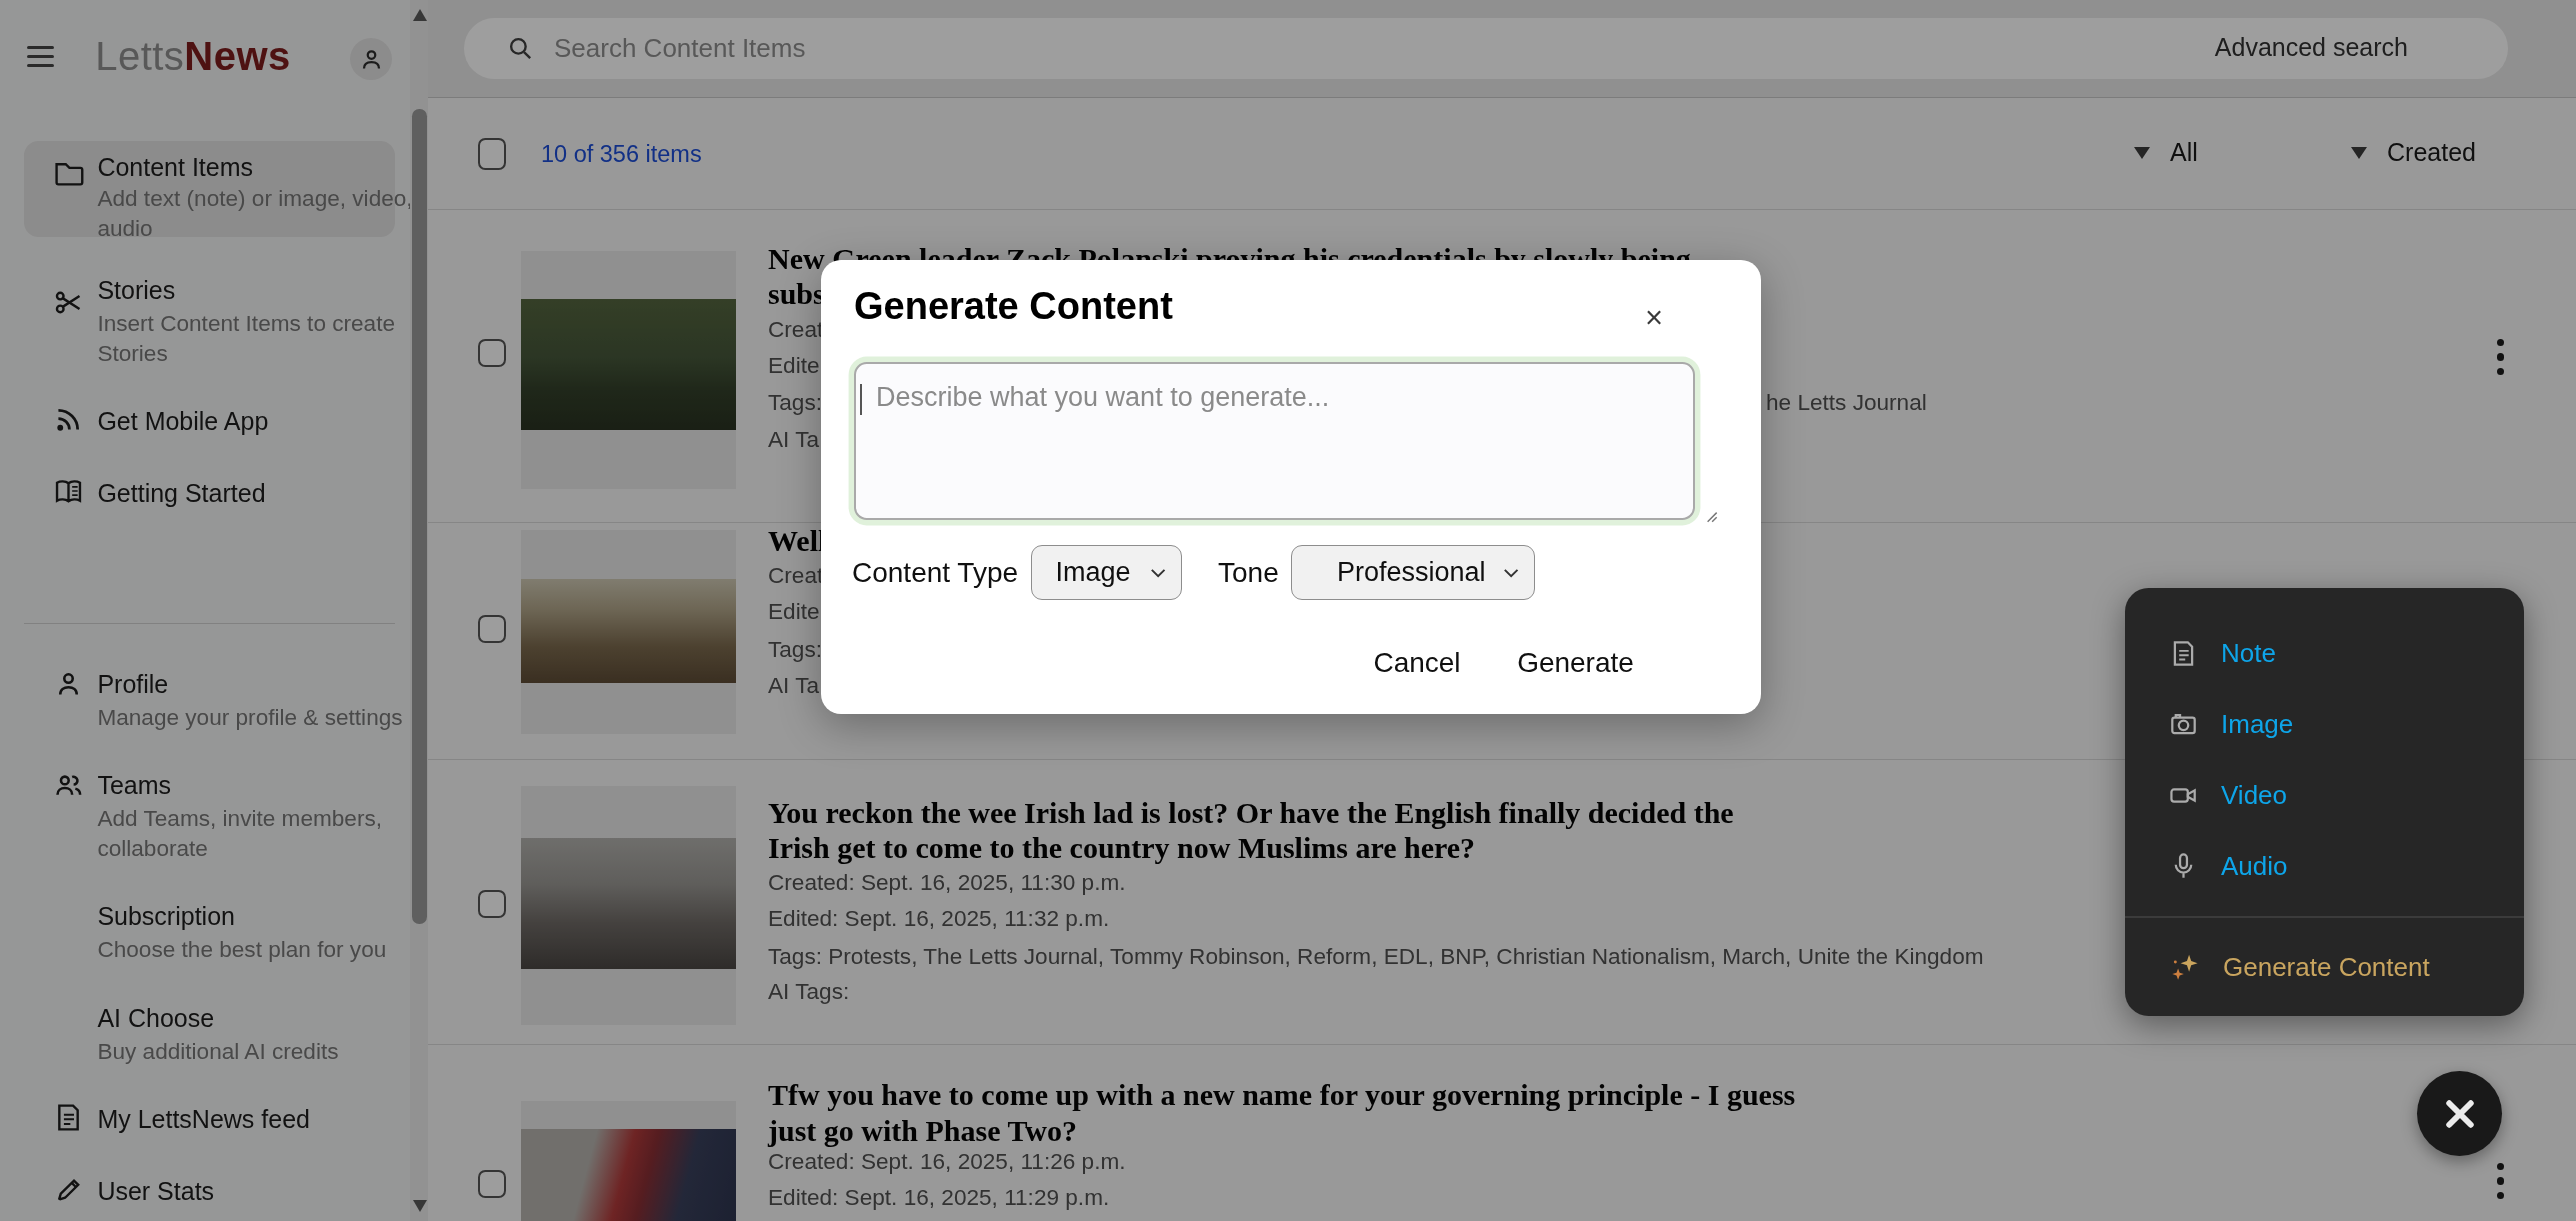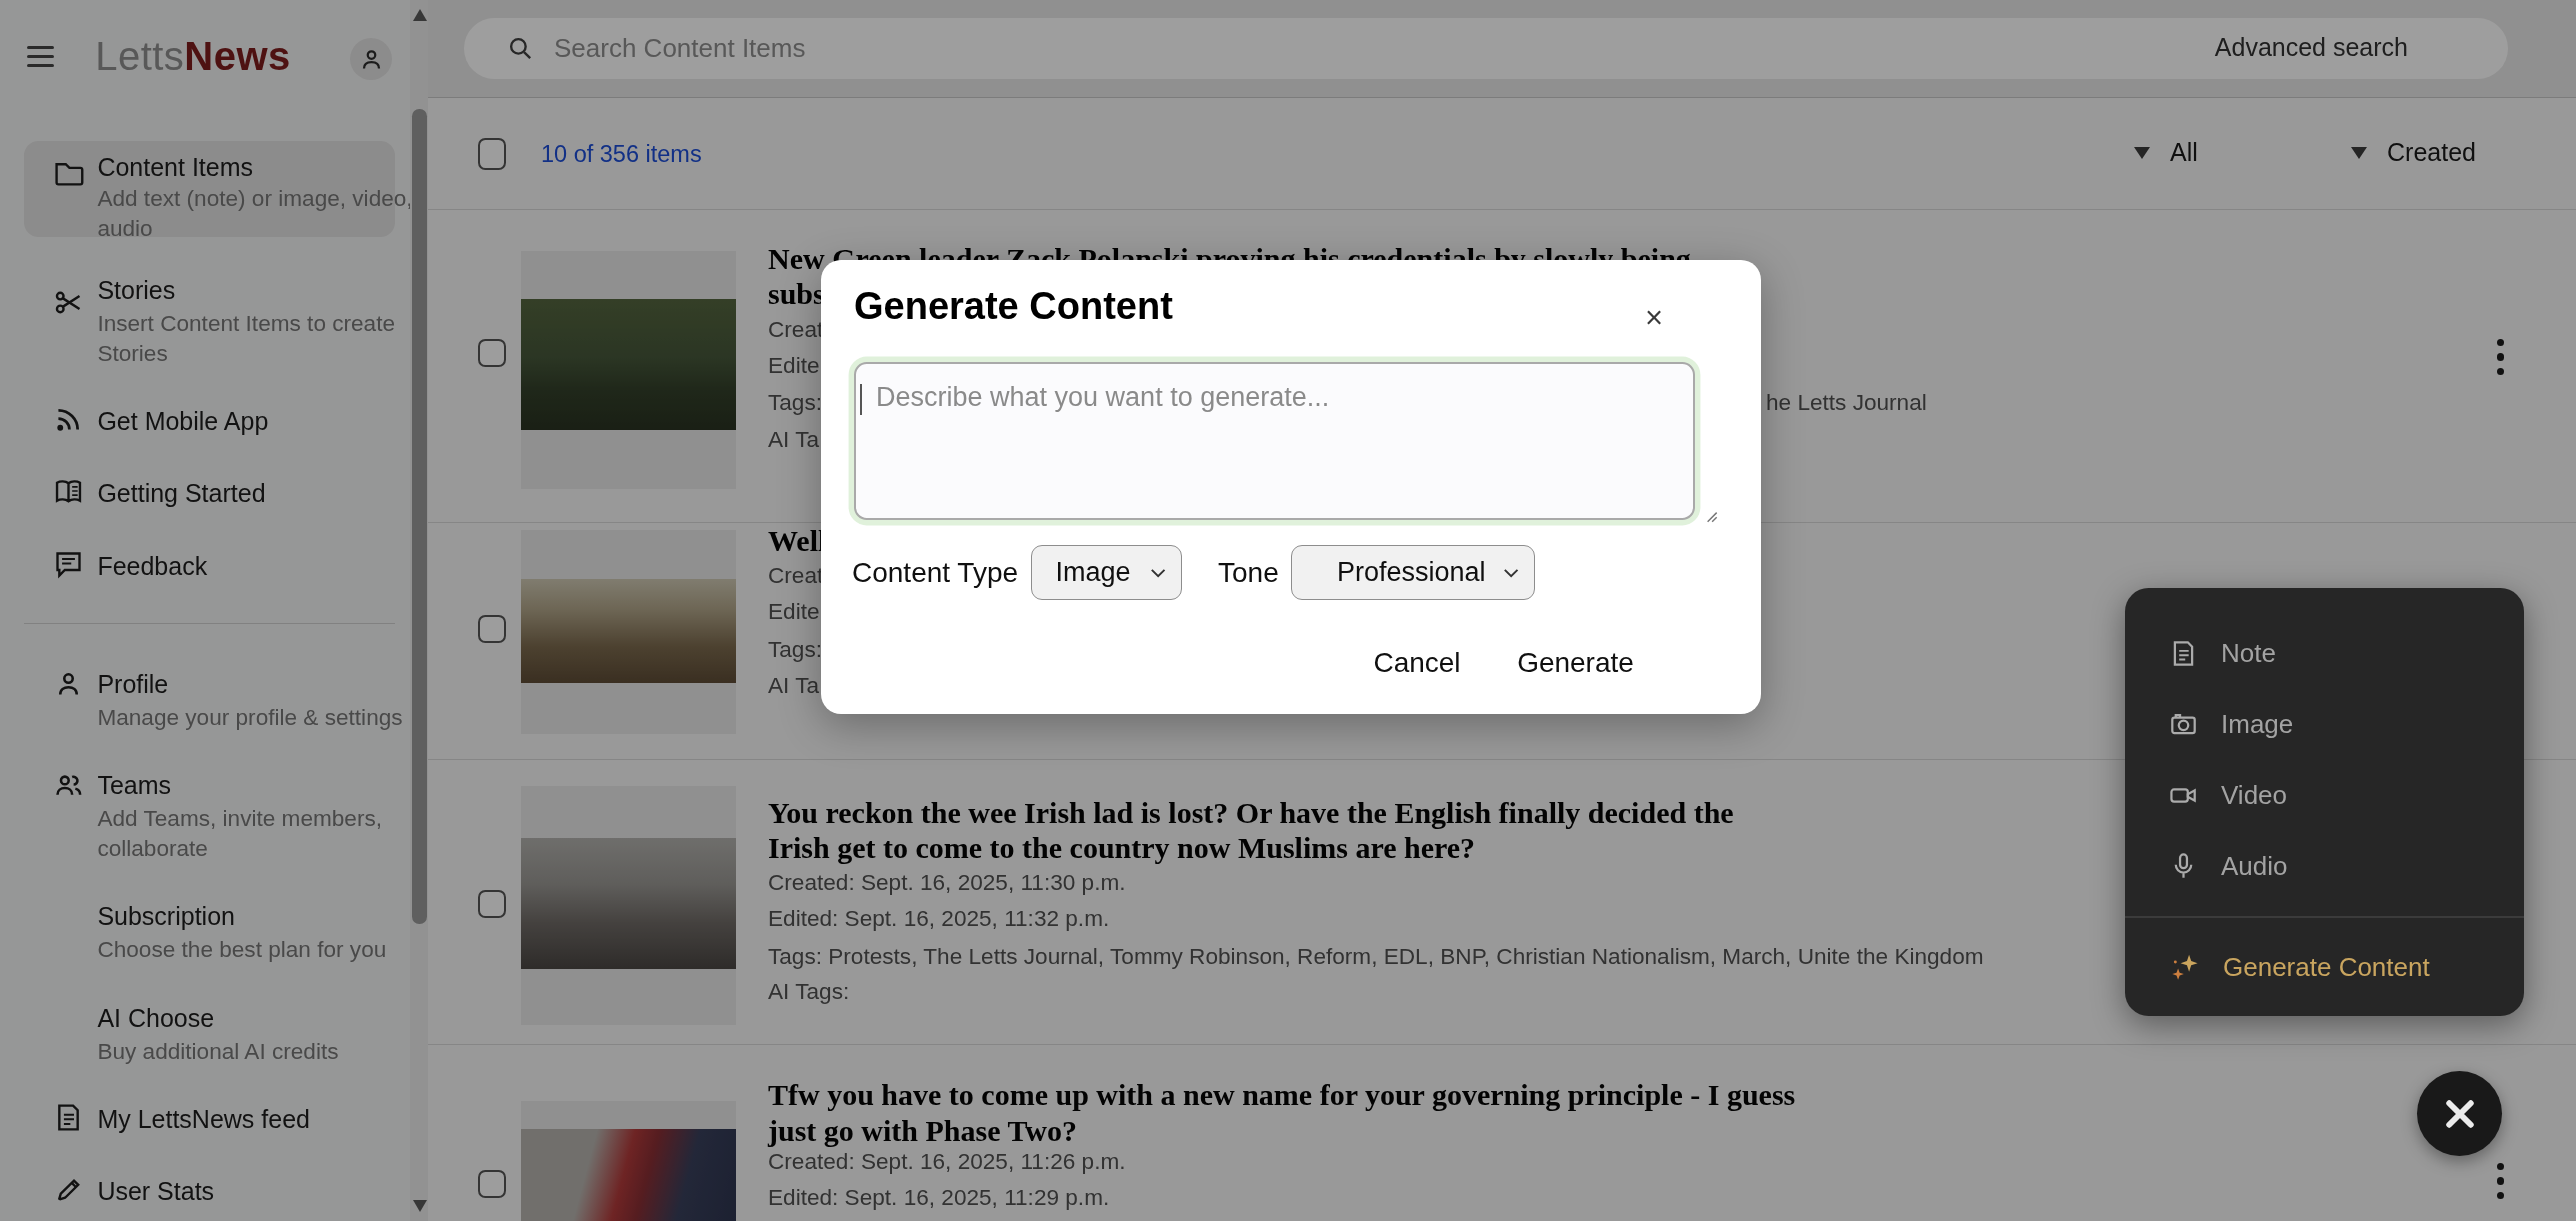--- a/index.html
+++ b/index.html
@@ -59,21 +59,21 @@
   .resize-grip{left:883px;top:249px;}
   .m-label{font-size:28px;color:#101010;}
   .m-select{height:53px;background:#f1f1f1;border:1.8px solid #8d8d8d;border-radius:11px;
             display:flex;align-items:center;font-size:27px;color:#101010;}
   .m-btn{font-size:28px;color:#101010;top:387px;text-align:center;}
 
   
   #action-menu{left:2125px;top:588px;width:399px;height:428px;background:#262626;border-radius:23.5px;
                box-shadow:0 9px 33px rgba(0,0,0,.4);z-index:70;}
   .am-item{position:absolute;left:43px;display:flex;align-items:center;gap:22px;height:33px;}
-  .am-label{font-size:26px;color:#a3a3a3;}
+  .am-label{font-size:26px;color:#0ea5e9;}
   .am-divider{position:absolute;left:0;top:328px;width:399px;height:1.8px;background:#3b3b3b;}
   .am-gen-label{font-size:26px;color:#c9a55f;}
 
   
   #fab{left:2417px;top:1071px;width:85px;height:85px;border-radius:50%;background:#191919;
        display:flex;align-items:center;justify-content:center;z-index:70;box-shadow:0 5.4px 16.3px rgba(0,0,0,.35);}
 
   svg{display:block;}
 </style>
 </head>
@@ -128,27 +128,20 @@
     </div>
 
     <div class="abs nav-item" style="top:475px;height:36px;">
       <svg class="nav-icon" style="top:0;" width="33" height="33" viewBox="0 0 36 36" fill="none" stroke="#1d1d1d" stroke-width="2.6">
           <path d="M18 9c-3.5-2.6-9-2.6-12.5-.6V28c3.5-2 9-2 12.5.6 3.5-2.6 9-2.6 12.5-.6V8.4C27 6.4 21.5 6.4 18 9zM18 9v19.6"></path>
           <path d="M22 13h6M22 17.5h6M22 22h6" stroke-width="1.8"></path>
         </svg>
       <div class="nav-label" style="top:2.7px;">Getting Started</div>
     </div>
 
-    <div class="abs nav-item" style="top:548px;height:36px;">
-      <svg class="nav-icon" style="top:0;" width="33" height="33" viewBox="0 0 36 36" fill="none" stroke="#1d1d1d" stroke-width="2.6">
-          <path d="M6 6h24v18H14l-6 6v-6H6z"></path>
-          <path d="M11 12h14M11 17h10" stroke-width="2.2"></path>
-        </svg>
-      <div class="nav-label" style="top:2.7px;">Feedback</div>
-    </div>
 
     <div class="abs sb-divider" style="top:623px;"></div>
 
     <div class="abs nav-item" style="top:666px;height:67px;">
       <svg class="nav-icon" style="top:1.8px;" width="33" height="33" viewBox="0 0 36 36" fill="none" stroke="#1d1d1d" stroke-width="2.8">
           <circle cx="18" cy="11.5" r="4.6"></circle>
           <path d="M9 29c0-5.5 4-8 9-8s9 2.5 9 8"></path>
         </svg>
       <div class="nav-label" style="top:2.7px;">Profile</div>
       <div class="nav-sub" style="top:37px;">Manage your profile &amp; settings</div>

